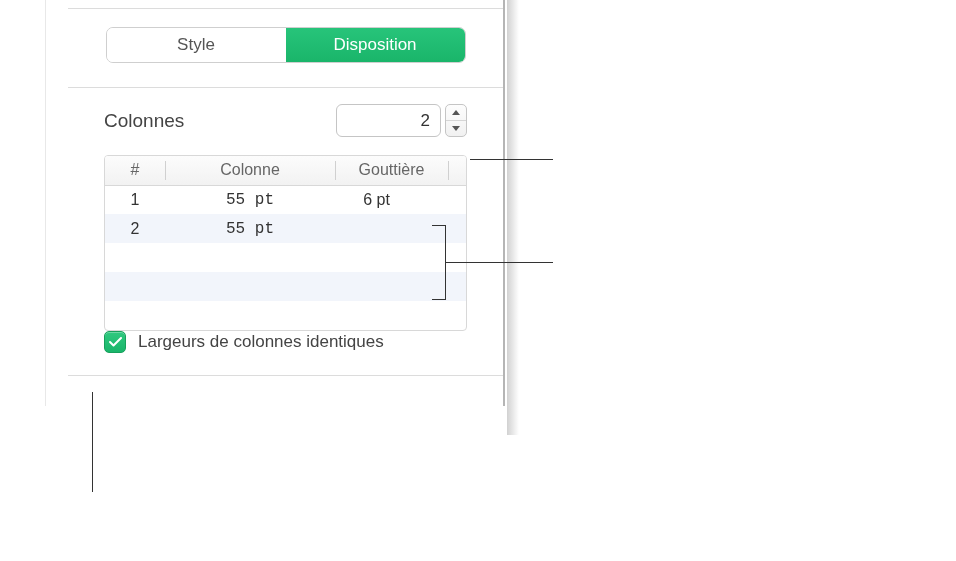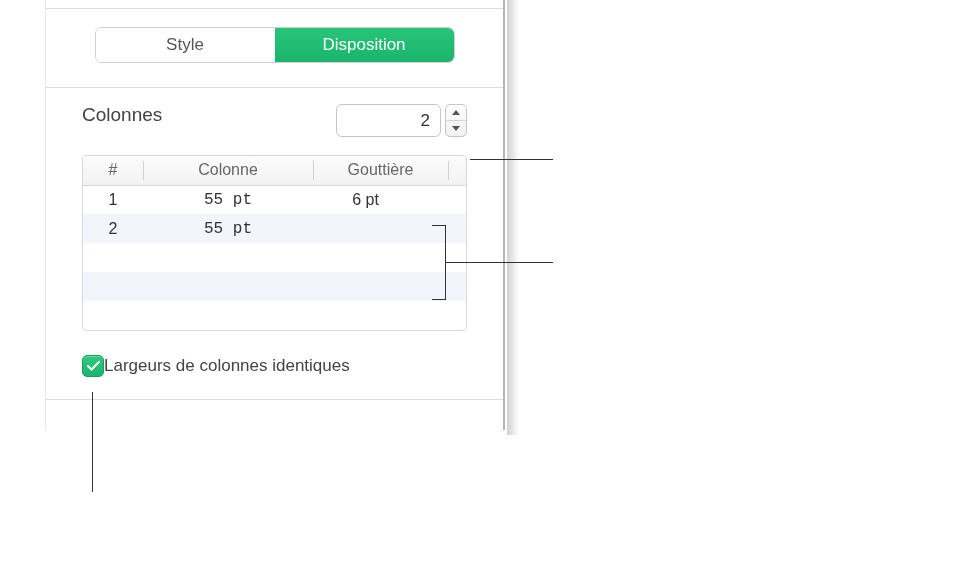--- a/index.html
+++ b/index.html
@@ -18,20 +18,21 @@
     }
     .panel {
       position: absolute;
       left: 45px;
       top: 0;
       width: 460px;
       background: #fff;
       border-right: 2px solid #b5b5b5;
       border-left: 1px solid #e8e8e8;
       padding-bottom: 30px;
+      padding-left: 22px;
     }
     .panel-shadow {
       position: absolute;
       left: 507px;
       top: 0;
       width: 12px;
       height: 435px;
       background: linear-gradient(to right, rgba(0,0,0,0.18), rgba(0,0,0,0));
     }
     .hr-top {
@@ -64,21 +65,21 @@
       color: #fff;
       font-weight: 400;
     }
     .hr-mid {
       height: 1px;
       background: #dcdcdc;
       margin: 24px 0 16px 0;
     }
     .row {
       display: flex;
-      align-items: flex-start;
+      align-items: center;
       padding: 0 36px;
     }
     .label {
       font-size: 19px;
       color: #444;
     }
     .spacer {
       flex: 1;
     }
     .stepper {
@@ -171,21 +172,21 @@
       height: 29px;
     }
     .td-hash { text-align: center; padding-left: 0; }
     .td-col { text-align: center; font-family: Liberation Mono, monospace; }
     .td-gutter { text-align: center; padding-right: 30px; }
 
     .checkbox-row {
       display: flex;
       align-items: center;
       padding: 0 36px;
-      margin-top: 24px;
+      gap: 12px;
     }
     .checkbox {
       width: 22px;
       height: 22px;
       border-radius: 5px;
       background: linear-gradient(#2fc97f, #1ab56a);
       border: 1px solid #17a05c;
       display: flex;
       align-items: center;
       justify-content: center;

